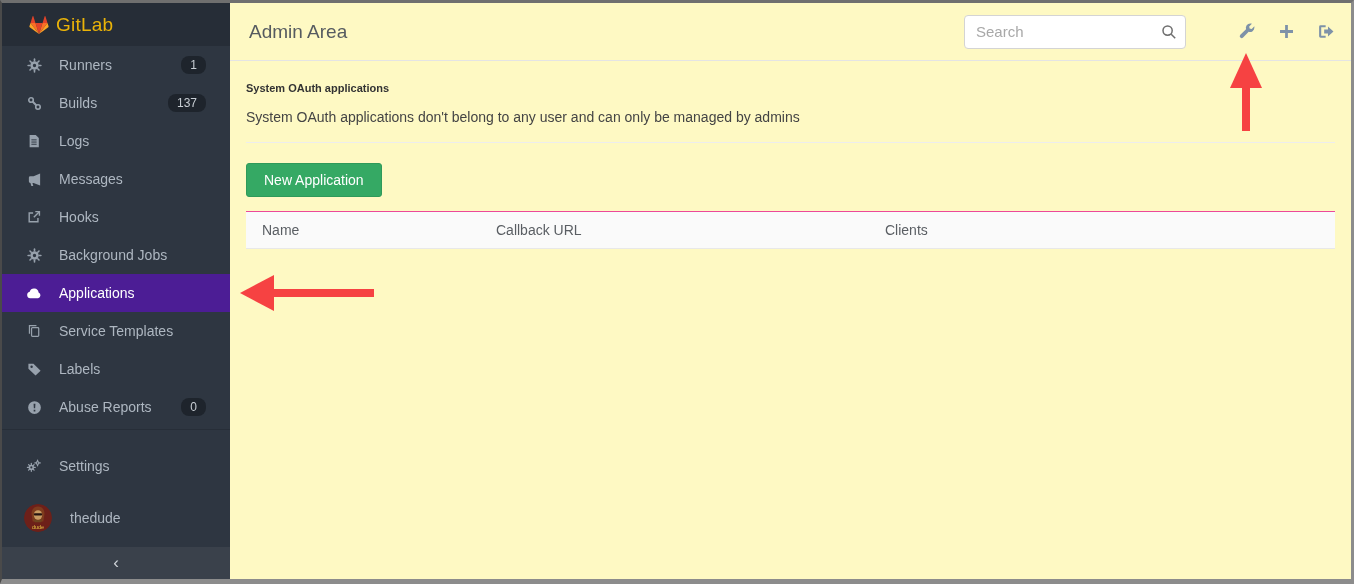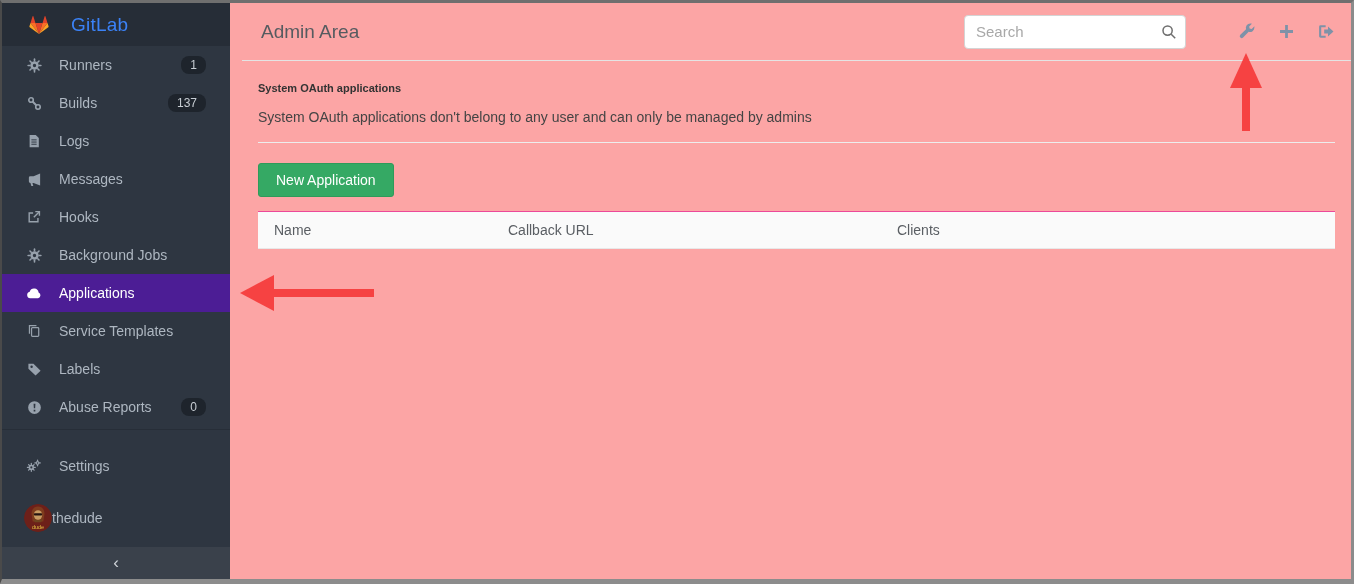--- a/index.html
+++ b/index.html
@@ -10,48 +10,48 @@
     position: relative; width: 1354px; height: 584px;
     border-top: 3px solid #6f6f6f; border-left: 2px solid #4a4a4a;
     border-right: 3px solid #8c8c8c; border-bottom: 5px solid #8c8c8c;
     display: flex; overflow: hidden; background: #fff;
   }
 
   
   .sidebar { position: relative; width: 228px; height: 100%; background: #2e3641; flex: 0 0 228px; }
   .sidebar-header { height: 43px; display: flex; align-items: center; padding-left: 20px; background: #262d37; cursor: pointer; }
   .brand-logo { width: 34px; height: 32px; flex: 0 0 34px; }
-  .brand-name { color: #3b82f6; font-size: 19px; margin-left: 15px; letter-spacing: .2px; }
+  .brand-name { color: #eab308; font-size: 19px; letter-spacing: .2px; }
 
   .nav-item {
     height: 38px; display: flex; align-items: center;
     padding: 0 24px 0 24px; color: #aeb7c1; font-size: 14px; cursor: pointer;
   }
   .nav-item .nav-icon { width: 16px; height: 16px; flex: 0 0 16px; margin-right: 17px; color: #97a1ac; display: flex; align-items: center; justify-content: center; }
   .nav-item.active { background: #4c1d95; color: #ffffff; }
   .nav-item.active .nav-icon { color: #ffffff; }
   .nav-item .spacer { flex: 1; }
   .badge {
     background: #1e242c; color: #c7cdd3; font-size: 12px;
     padding: 2px 9px; border-radius: 8px; line-height: 14px;
   }
   .nav-divider { border-top: 1px solid #272e38; margin-top: 3px; }
   .settings-section { margin-top: 17px; }
   .user-item { margin-top: 11px; height: 44px; display: flex; align-items: center; padding: 0 12px 0 22px; color: #aeb7c1; font-size: 14px; cursor: pointer; }
   .avatar { width: 28px; height: 28px; border-radius: 50%; overflow: hidden; flex: 0 0 28px; }
-  .user-name { margin-left: 0; }
+  .user-name { margin-left: 18px; }
 
   .collapse-strip {
     position: absolute; bottom: 0; left: 0; width: 100%; height: 32px;
     background: #3a414b; color: #cfd4d9; display: flex; align-items: center; justify-content: center;
     font-size: 17px; cursor: pointer;
   }
 
   
-  .content { flex: 1; display: flex; flex-direction: column; background: #fca5a5; min-width: 0; padding-left: 12px; }
+  .content { flex: 1; display: flex; flex-direction: column; background: #fef9c3; min-width: 0; }
   .topbar {
     height: 58px; flex: 0 0 58px; border-bottom: 1px solid #e4e4e4;
     display: flex; align-items: center; padding: 0 15px 0 19px;
   }
   .page-title { font-size: 19px; font-weight: 400; color: #565b60; }
   .topbar-right { margin-left: auto; display: flex; align-items: center; justify-content: center; }
   .searchbox { position: relative; width: 222px; height: 34px; }
   .searchbox input {
     width: 100%; height: 100%; border: 1px solid #d4d4d4; border-radius: 4px;
     padding: 0 32px 0 11px; font-size: 15px; color: #444; outline: none;

